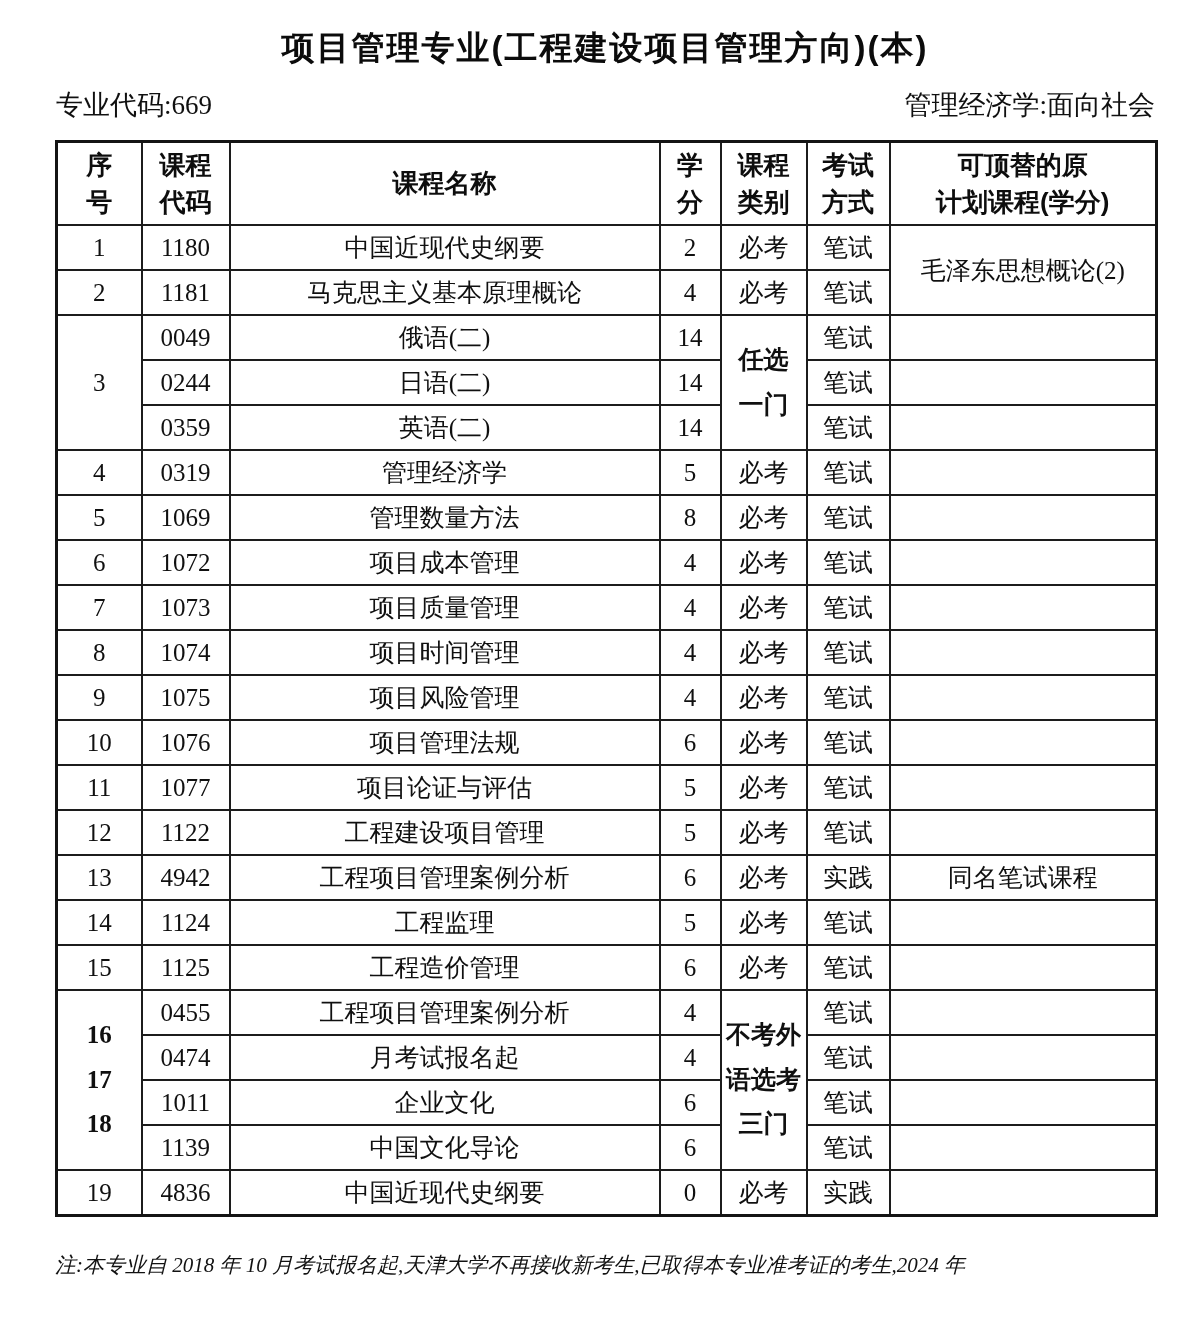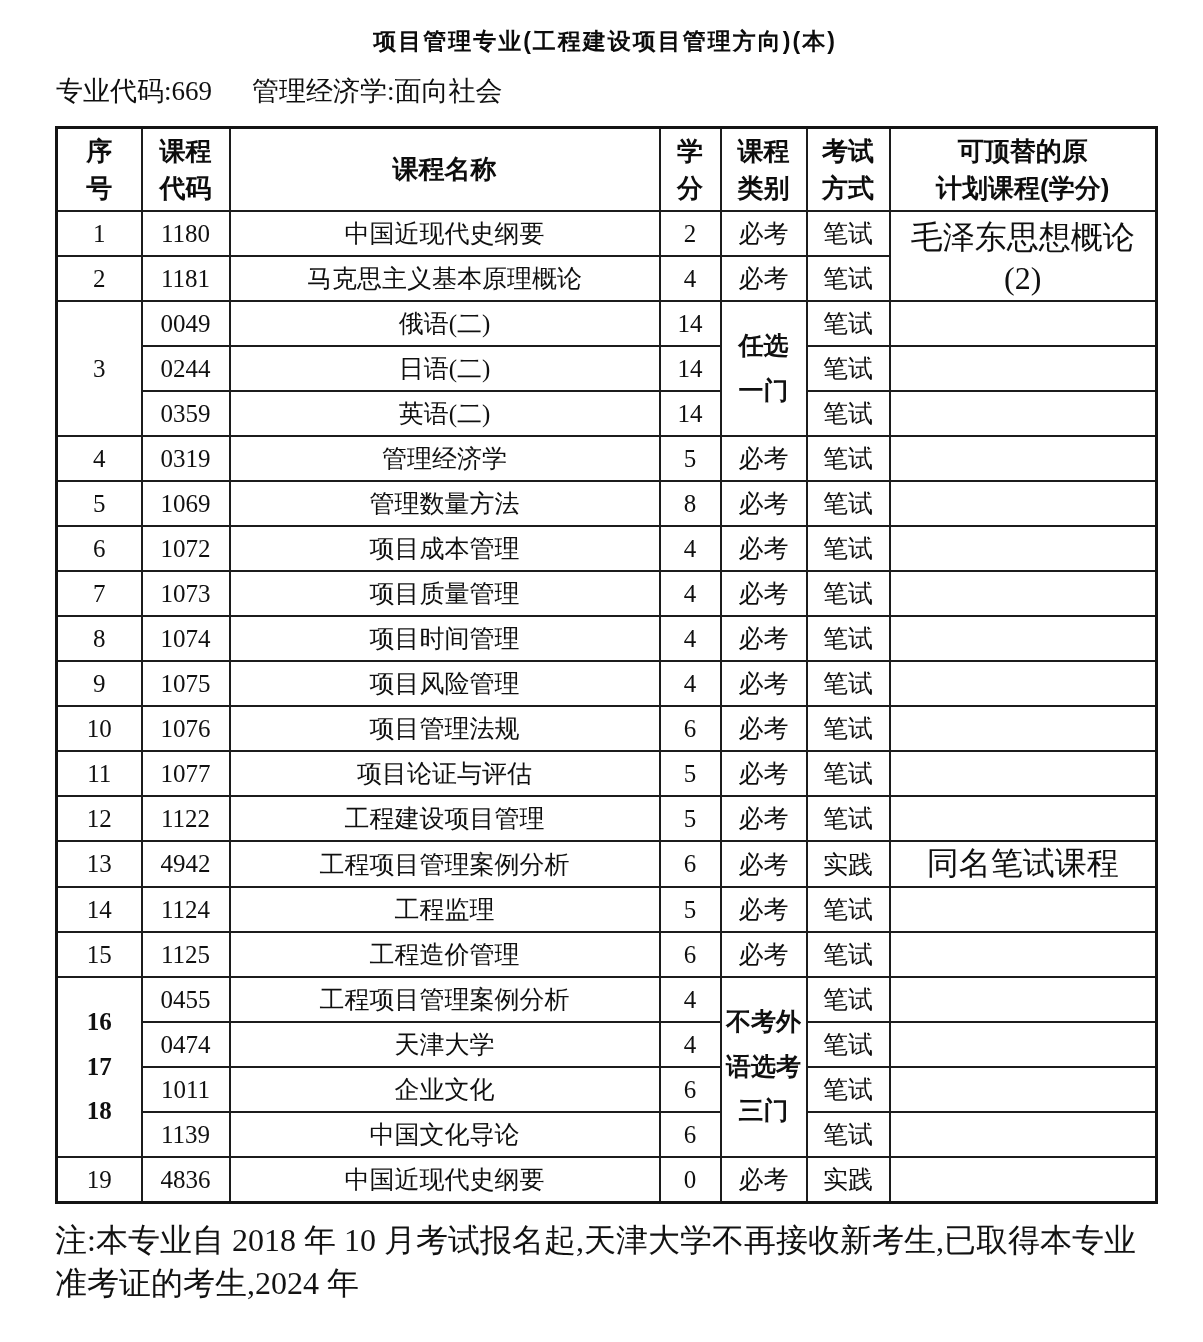--- a/index.html
+++ b/index.html
@@ -6,32 +6,33 @@
   body{
     width:1203px;height:1342px;
     color:#101010;
     font-family:"Liberation Serif", serif;
     overflow:hidden;
   }
   .page{padding:16px 48px 0 55px;}
   .doc-title{
     font-family:"Liberation Sans", sans-serif;
     font-weight:700;
-    font-size:23px;
+    font-size:33px;
     text-align:center;
     letter-spacing:2px;
     margin:10px 0 16px 0;
     color:#0b0b0b;
   }
   .meta-line{
     font-size:27px;
     margin:0 0 17px 1px;
     display:flex;
     gap:40px;
     white-space:nowrap;
+    justify-content:space-between;
   }
   table.course-table{
     border-collapse:collapse;
     table-layout:fixed;
     width:1100px;
     background:#fff;
   }
   table.course-table th,
   table.course-table td{
     border:2px solid #1c1c1c;
@@ -50,27 +51,28 @@
     white-space:pre-line;
     color:#0d0d0d;
   }
   td{
     font-size:25px;
     height:43px;
     white-space:pre-line;
     color:#101010;
   }
   td.lh-loose{line-height:1.78;font-weight:bold;}
-  td.cell-replace{font-size:32px;}
+  td.cell-replace{font-size:25px;}
   .footnote{
-    margin-top:15px;
+    margin-top:34px;
     width:1105px;
-    font-size:32px;
+    font-size:21px;
     line-height:1.35;
     color:#121212;
+    font-style:italic;
   }
   .footnote .line2{padding-left:33px;margin-top:9px;}
 </style>
 </head>
 <body>
 
 <div class="page">
 
   <div class="doc-title">项目管理专业(工程建设项目管理方向)(本)</div>
 
@@ -264,21 +266,21 @@
           <td class="cell-name">工程项目管理案例分析</td>
           <td class="cell-credit">4</td>
           <td rowspan="4" class="cell-type lh-loose">不考外
 语选考
 三门</td>
           <td class="cell-mode">笔试</td>
           <td class="cell-replace"></td>
         </tr>
         <tr>
           <td class="cell-code">0474</td>
-          <td class="cell-name">天津大学</td>
+          <td class="cell-name">月考试报名起</td>
           <td class="cell-credit">4</td>
           <td class="cell-mode">笔试</td>
           <td class="cell-replace"></td>
         </tr>
         <tr>
           <td class="cell-code">1011</td>
           <td class="cell-name">企业文化</td>
           <td class="cell-credit">6</td>
           <td class="cell-mode">笔试</td>
           <td class="cell-replace"></td>

